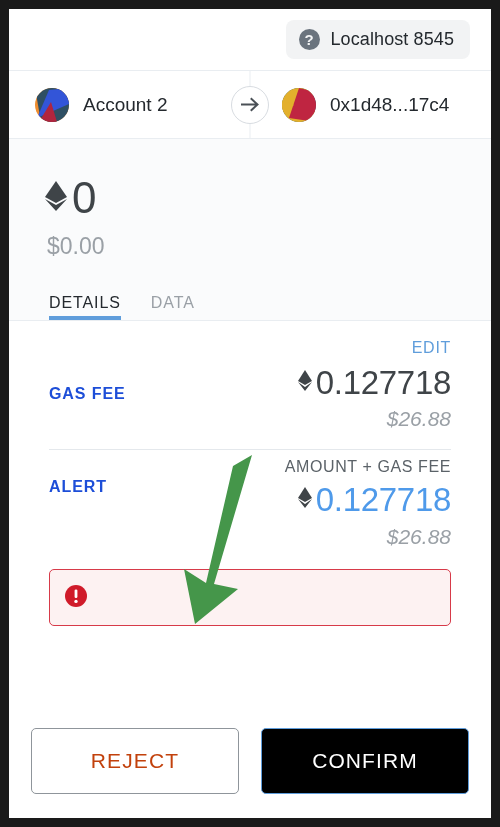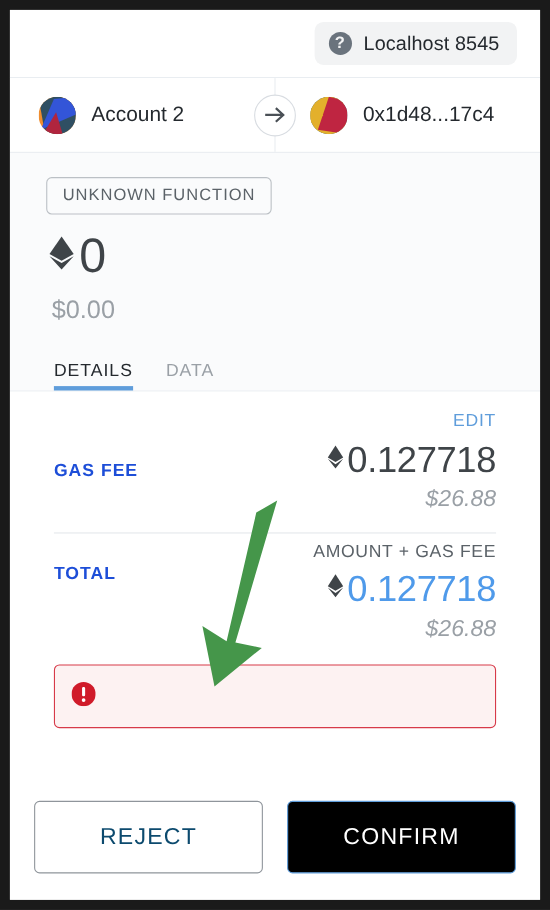--- a/index.html
+++ b/index.html
@@ -285,21 +285,21 @@
     letter-spacing: 1.1px;
     cursor: pointer;
     display: flex;
     align-items: center;
     justify-content: center;
     font-family: "Liberation Sans", sans-serif;
   }
   .btn-reject {
     background: #ffffff;
     border: 1px solid #8f959b;
-    color: #0c4a6e;
+    color: #c2410c;
   }
   .btn-confirm {
     background: #000000;
     border: 1px solid #5f9ddb;
     color: #ffffff;
   }
 
   
   .annotation {
     position: absolute;
@@ -352,21 +352,20 @@
             <polygon points="0,0 30,0 34,34 0,34" fill="#e3b02c"></polygon>
             <polygon points="17,0 34,4 34,34 7,30" fill="#bf2541"></polygon>
             <polygon points="0,12 12,17 0,24" fill="#e3b02c"></polygon>
           </svg>
         </span>
         <span class="acct-name">0x1d48...17c4</span>
       </div>
     </div>
 
     <div class="summary">
-      <div class="fn-pill">UNKNOWN FUNCTION</div>
 
       <div class="amount-row">
         <span class="eth-diamond">
           <svg width="26" height="42" viewBox="0 0 26 42" xmlns="http://www.w3.org/2000/svg">
             <polygon points="13,6 24,22 13,28 2,22" fill="#3f4448"></polygon>
             <polygon points="13,30 24,24 13,36 2,24" fill="#3f4448"></polygon>
           </svg>
         </span>
         <span class="amount-val">0</span>
       </div>
@@ -395,21 +394,21 @@
             </span>
             <span class="fee-eth">0.127718</span>
           </div>
           <div class="fee-fiat">$26.88</div>
         </div>
       </div>
 
       <div class="fee-divider"></div>
 
       <div class="fee-row">
-        <div class="fee-label">TOTAL</div>
+        <div class="fee-label">ALERT</div>
         <div class="fee-values">
           <div class="fee-sublabel">AMOUNT + GAS FEE</div>
           <div class="fee-primary">
             <span>
               <svg width="18" height="30" viewBox="0 0 18 30" xmlns="http://www.w3.org/2000/svg">
                 <polygon points="9,4 16,15 9,19 2,15" fill="#3f4448"></polygon>
                 <polygon points="9,21 16,16 9,25 2,16" fill="#3f4448"></polygon>
               </svg>
             </span>
             <span class="fee-eth blue">0.127718</span>

